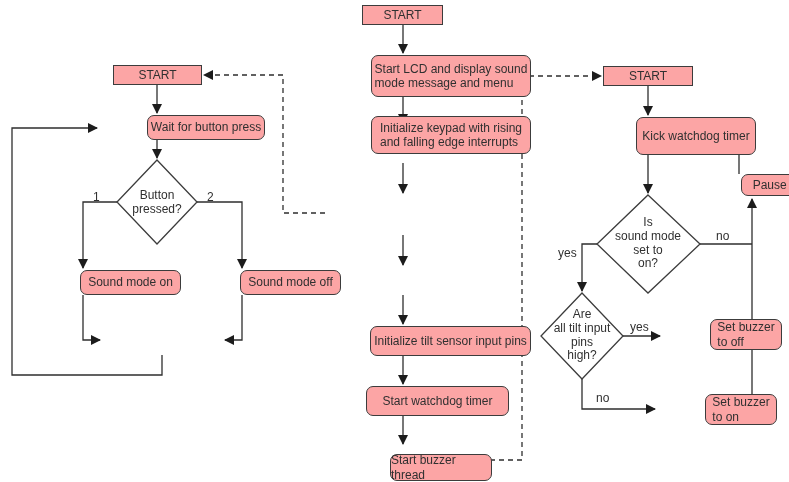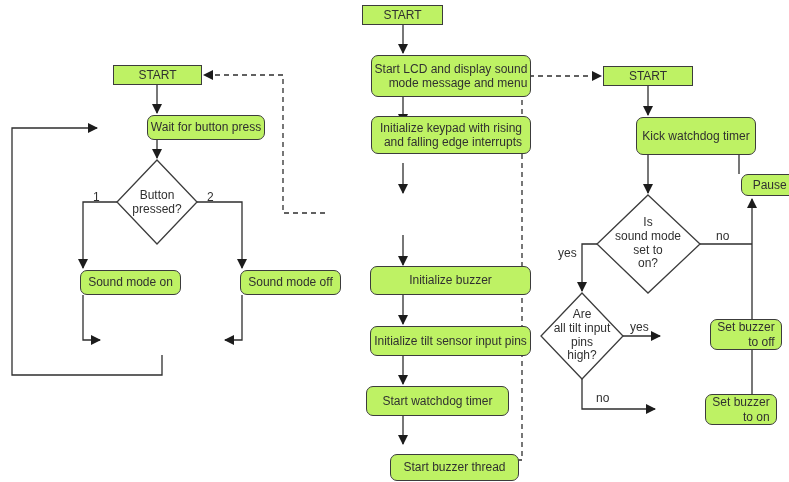--- a/index.html
+++ b/index.html
@@ -2,23 +2,23 @@
 <html><head>
 <meta charset="utf-8">
 <style>
   html,body{margin:0;padding:0;background:#ffffff;}
   .canvas{
     position:relative;width:789px;height:482px;background:#ffffff;overflow:hidden;
     font-family:"Liberation Sans", sans-serif;color:#303030;
   }
   .wires{position:absolute;left:0;top:0;}
   .node{
-    position:absolute;box-sizing:border-box;background:#bef264;
+    position:absolute;box-sizing:border-box;background:#fca5a5;
     border:1px solid #3c3c3c;display:flex;align-items:center;justify-content:center;
-    text-align:right;font-size:12px;line-height:1.18;color:#303030;
+    text-align:left;font-size:12px;line-height:1.18;color:#303030;
     white-space:pre-line;z-index:2;
   }
   .rounded{border-radius:7px;margin-left:48px;}
   .dlabel{
     position:absolute;transform:translate(-50%,-50%);text-align:center;
     font-size:12px;line-height:1.15;color:#303030;white-space:pre-line;z-index:3;
   }
   .elabel{
     position:absolute;font-size:12px;color:#303030;z-index:3;background:transparent;
   }
@@ -81,24 +81,23 @@
   <div class="elabel" style="left:93px;top:190px">1</div>
   <div class="elabel" style="left:207px;top:190px">2</div>
   <div class="node rounded" style="left:32px;top:270px;width:101px;height:25px">Sound mode on</div>
   <div class="node rounded" style="left:192px;top:270px;width:101px;height:25px">Sound mode off</div>
 
   <div class="node" style="left:362px;top:5px;width:81px;height:20px">START</div>
   <div class="node rounded" style="left:323px;top:55px;width:160px;height:42px">Start LCD and display sound
 mode message and menu</div>
   <div class="node rounded" style="left:323px;top:116px;width:160px;height:38px">Initialize keypad with rising
 and falling edge interrupts</div>
-  <div class="node rounded" style="left:322px;top:266px;width:161px;height:29px">Initialize buzzer</div>
   <div class="node rounded" style="left:322px;top:326px;width:161px;height:30px">Initialize tilt sensor input pins</div>
   <div class="node rounded" style="left:318px;top:386px;width:143px;height:30px">Start watchdog timer</div>
-  <div class="node rounded" style="left:342px;top:454px;width:129px;height:27px">Start buzzer thread</div>
+  <div class="node rounded" style="left:342px;top:454px;width:102px;height:27px">Start buzzer thread</div>
 
   <div class="node" style="left:603px;top:66px;width:90px;height:20px">START</div>
   <div class="node rounded" style="left:588px;top:117px;width:120px;height:38px">Kick watchdog timer</div>
   <div class="node rounded" style="left:693px;top:174px;width:90px;height:22px">Pause 10ms</div>
   <div class="dlabel" style="left:648px;top:244px">Is
 sound mode
 set to
 on?</div>
   <div class="elabel" style="left:558px;top:246px">yes</div>
   <div class="elabel" style="left:716px;top:229px">no</div>

